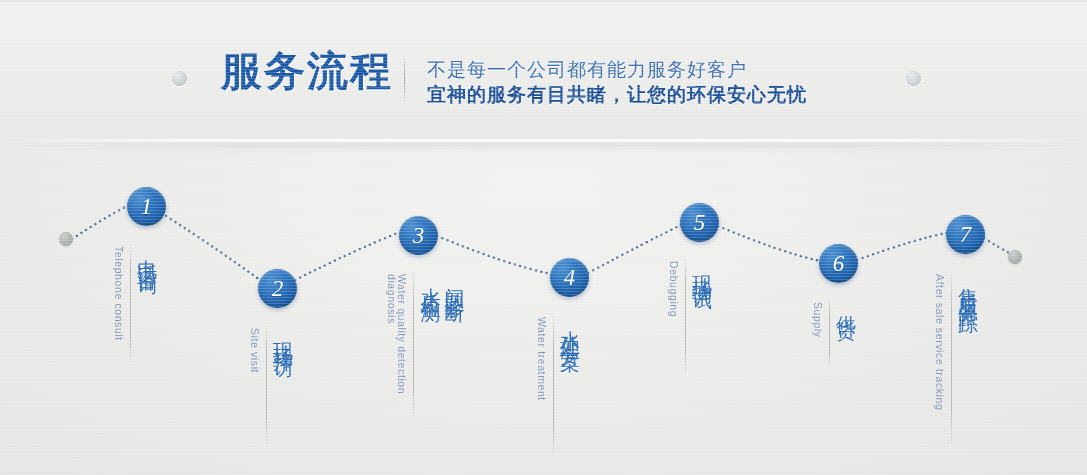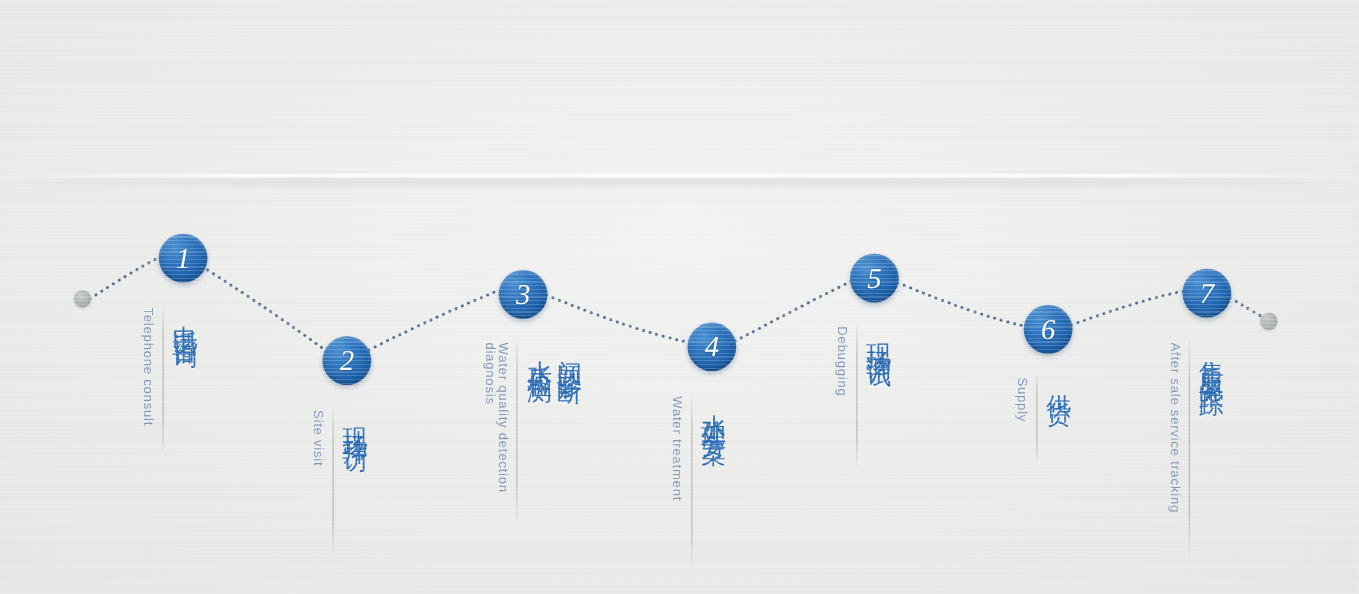--- a/index.html
+++ b/index.html
@@ -93,20 +93,32 @@
     white-space:nowrap;line-height:1.05;
     text-shadow:0 1px 0 rgba(255,255,255,.55);
   }
   .label-cn.secondary{margin-right:3px;}
 </style>
 </head>
 <body>
 
 <div id="stage">
 
+  <div id="header-panel">
+    <div class="screw" id="screw-left"></div>
+    <div class="screw" id="screw-right"></div>
+
+    <div id="title-main">服务流程</div>
+    <div id="title-divider"></div>
+
+    <div id="subtitle-wrap">
+      <div id="subtitle-line1">不是每一个公司都有能力服务好客户</div>
+      <div id="subtitle-line2">宜神的服务有目共睹，让您的环保安心无忧</div>
+    </div>
+  </div>
   <div id="panel-bottom-edge"></div>
   <div id="panel-bottom-shadow"></div>
 
   <div id="flow">
 
     <svg id="flow-svg" viewBox="0 0 1087 335" xmlns="http://www.w3.org/2000/svg">
       <g fill="none" stroke="#3a5c86" stroke-width="2.4" stroke-linecap="round" stroke-dasharray="0.1 5.4" opacity="0.85">
         <path d="M 72,99 Q 104,78 127,66"></path>
         <path d="M 166,76 Q 222,112 260,140"></path>
         <path d="M 295,140 Q 355,110 400,92"></path>

